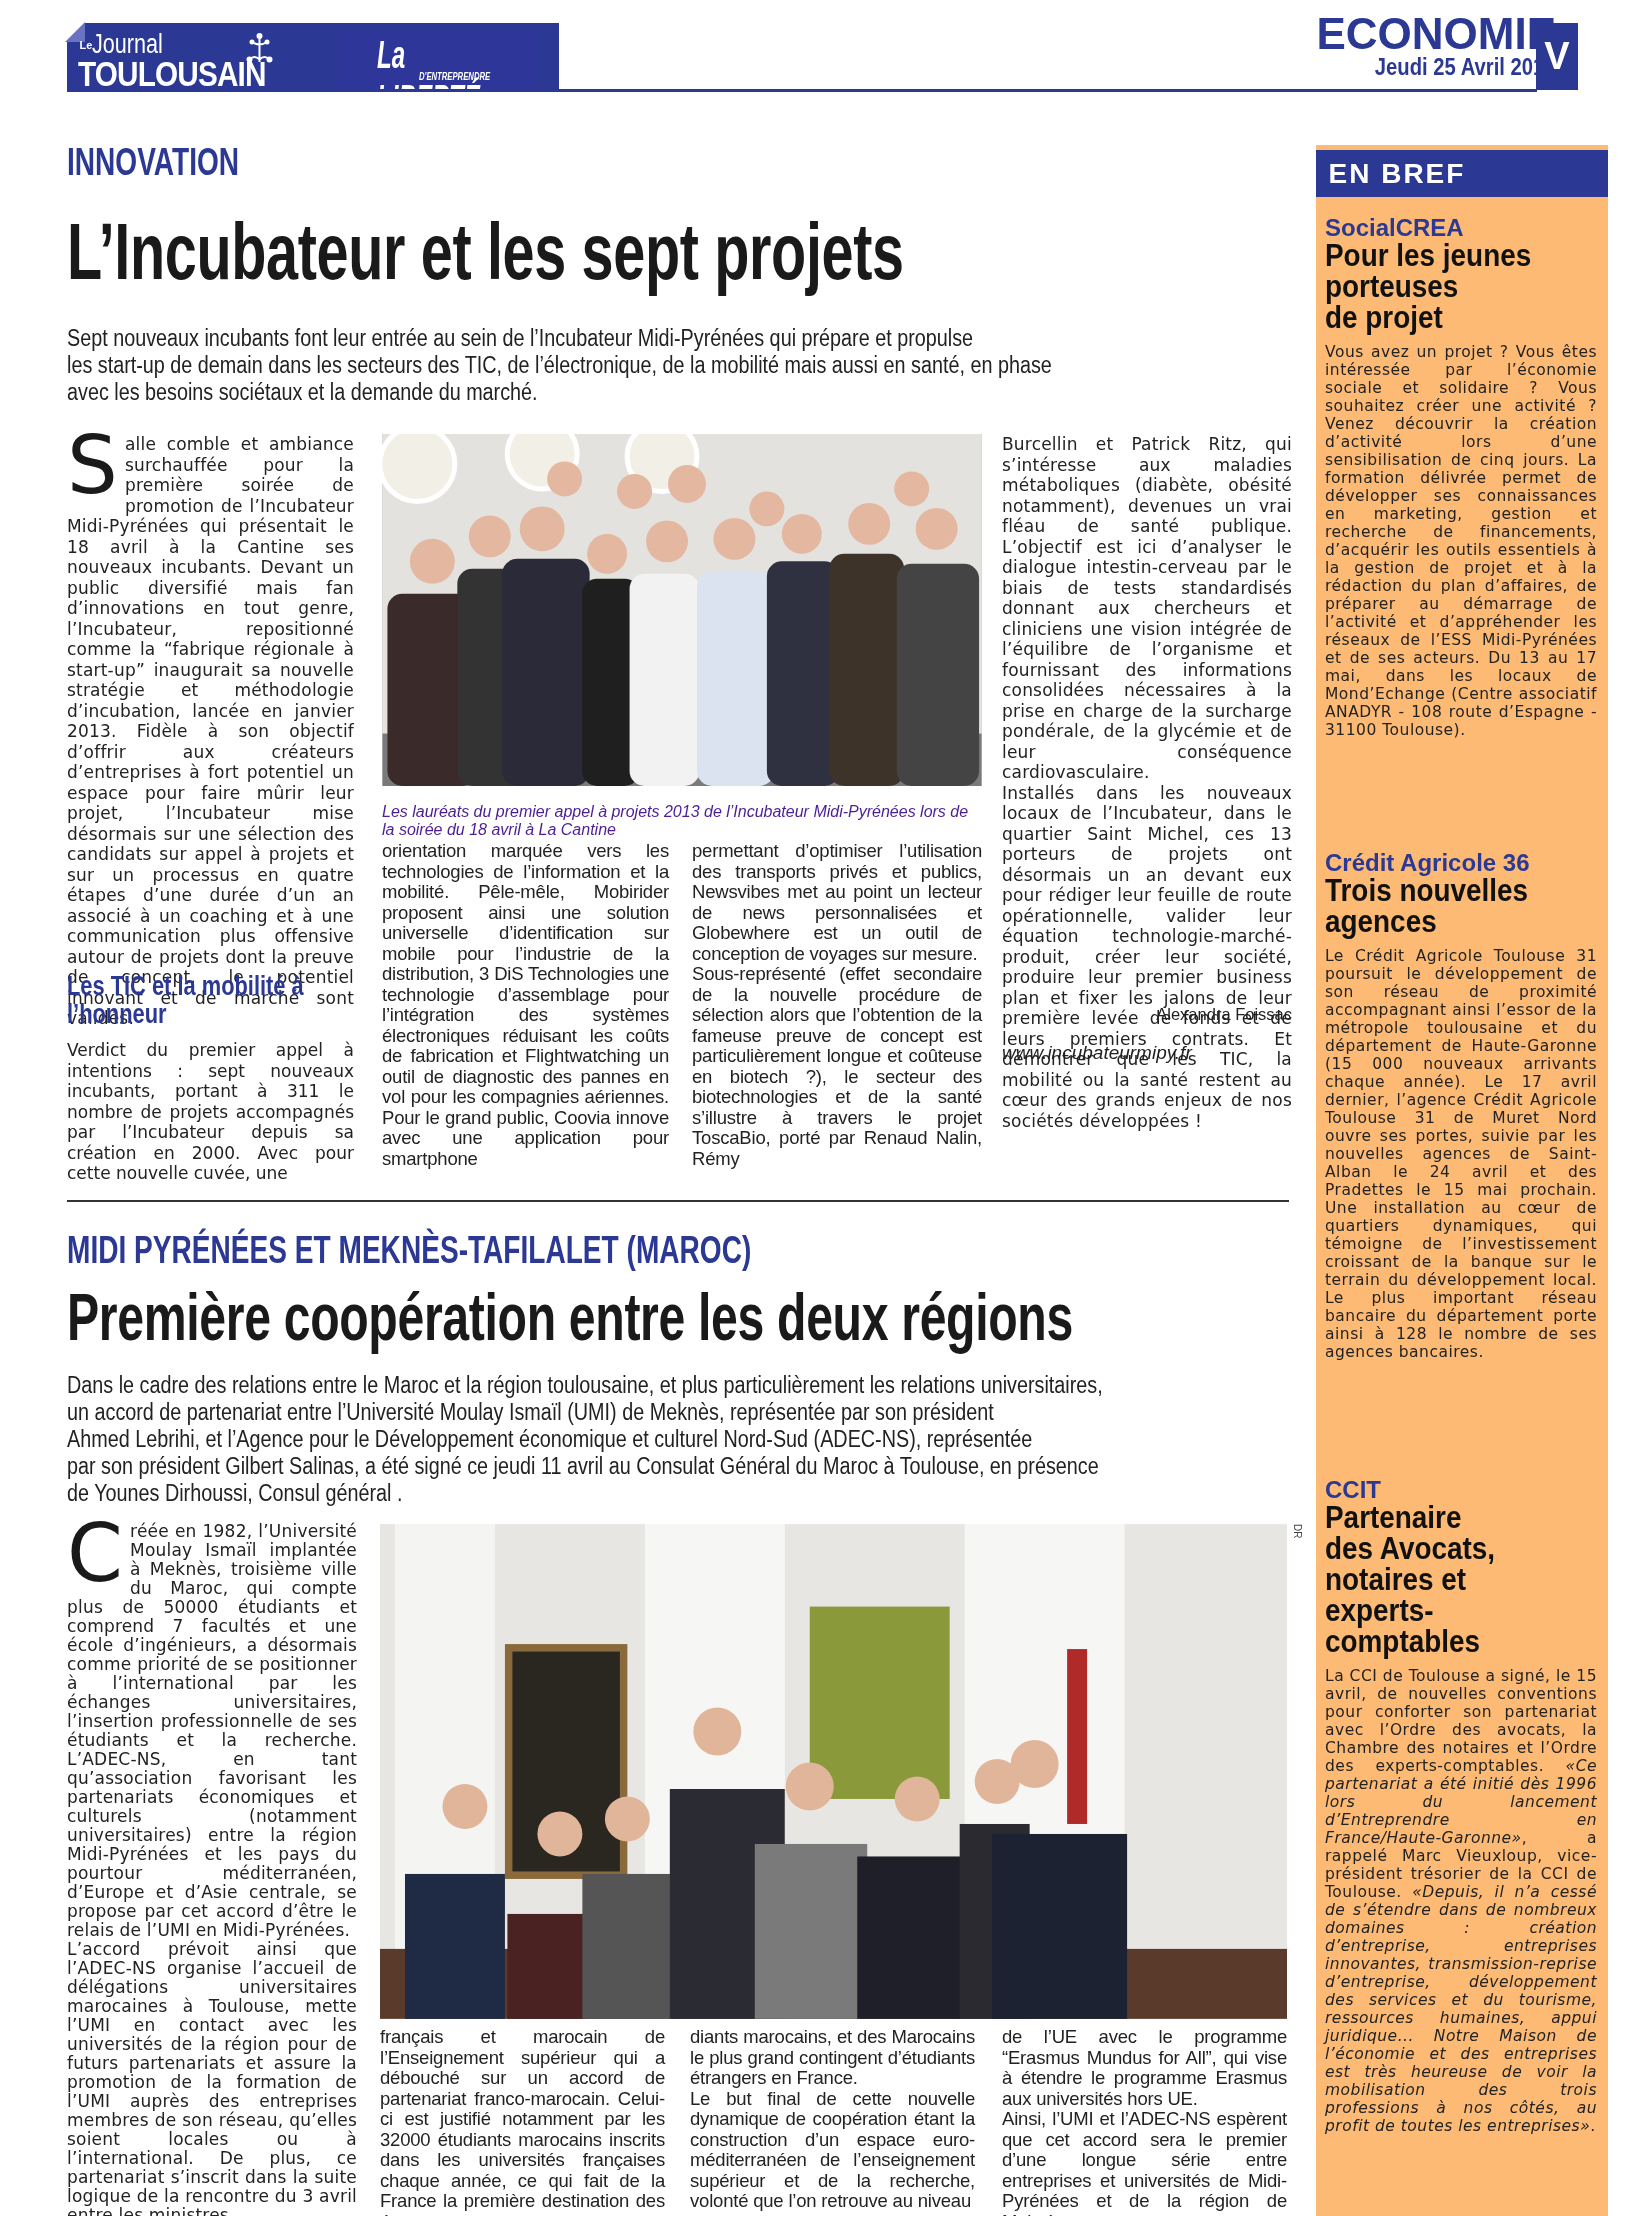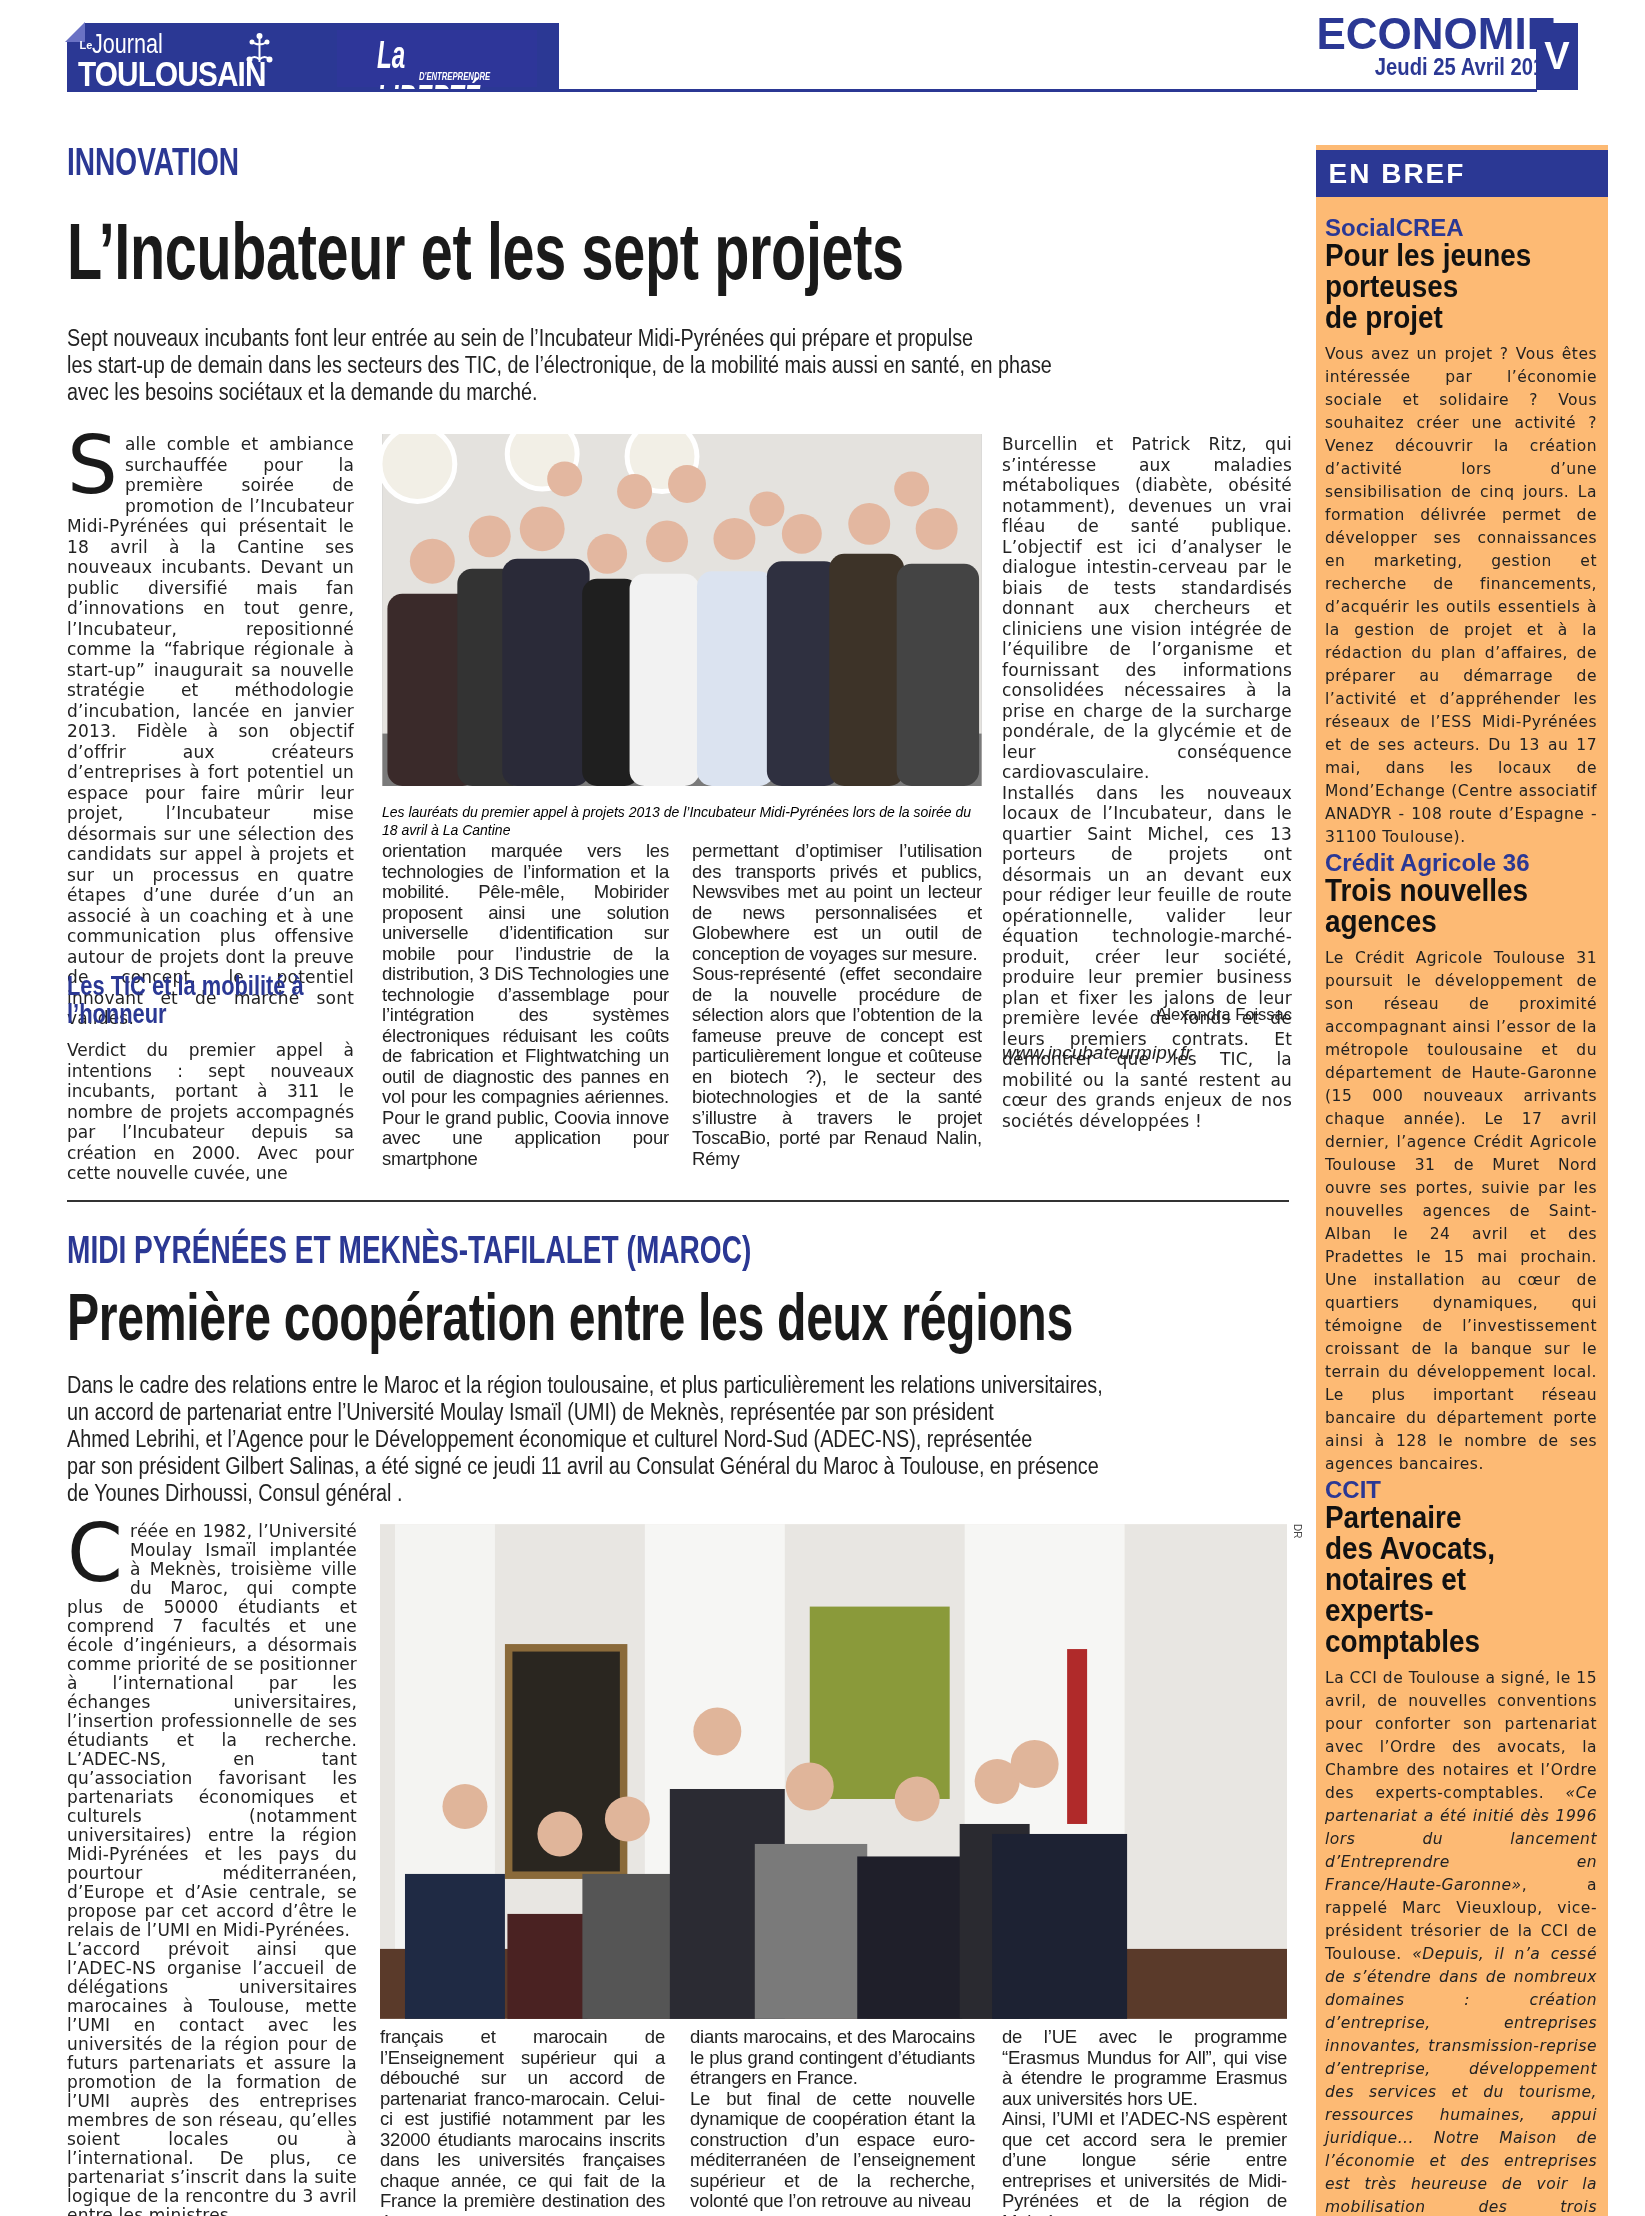--- a/index.html
+++ b/index.html
@@ -27,33 +27,33 @@
 
   
   .kicker { color: #2b3894; font-weight: bold; font-family: "Liberation Sans", sans-serif; transform: scaleX(0.72); transform-origin: left; white-space: nowrap; }
   .headline { color: #1a1a1a; font-weight: bold; transform: scaleX(0.72); transform-origin: left; white-space: nowrap; letter-spacing: -0.5px; }
   .chapo { font-family: "Liberation Sans", sans-serif; color:#222; font-size: 23px; line-height: 27px; transform: scaleX(0.86); transform-origin: left; width: 1500px; }
   .col { font-size: 17px; line-height: 20.5px; text-align: justify; color:#222; font-family: "DejaVu Sans", sans-serif; letter-spacing: 0.2px; }
   .col.narrow { font-family: "Liberation Sans", sans-serif; font-size: 18.5px; letter-spacing: -0.2px; }
   .col p { margin: 0; }
   .dropcap { float:left; font-size: 80px; line-height: 60px; margin: 2px 7px 0 0; font-family: "DejaVu Sans", sans-serif; color:#1a1a1a; }
   .subhead { color:#2b3894; font-weight:bold; font-size: 28px; line-height: 28px; transform: scaleX(0.78); transform-origin:left; white-space: nowrap; }
-  .caption { font-style: italic; font-size: 14px; line-height: 18px; color:#000000; }
+  .caption { font-style: italic; font-size: 16px; line-height: 18px; color:#4c1d95; }
   .sign { text-align: right; font-size: 16.5px; }
   .url { font-style: italic; font-weight: normal; text-align: left; font-size: 19px; }
 
   .photo { overflow: hidden; }
   .sep { left: 67px; top: 1200px; width: 1222px; height: 1.5px; background: #333; }
 
   
   .sidebar { left: 1316px; top: 145px; width: 292px; height: 2071px; background: #fdba74; }
   .sidebar-head { position:absolute; left:0; top:5px; width: 100%; height: 47px; background:#2b3894; color:#fff; font-size: 28px; font-weight: bold; padding-left: 12.5px; line-height: 47px; letter-spacing: 2px; }
   .sb-kicker { color:#2b3894; font-weight:bold; font-size: 24px; line-height: 25px; font-family: "Liberation Sans", sans-serif; }
   .sb-title { color:#111; font-weight:bold; font-size: 31px; line-height: 31px; font-family: "Liberation Sans", sans-serif; transform: scaleX(0.9); transform-origin:left; }
-  .sb-body { font-family: "DejaVu Sans", sans-serif; font-size: 15.5px; line-height: 23px; text-align: justify; color:#222; letter-spacing: 0.5px; }
+  .sb-body { font-family: "DejaVu Sans", sans-serif; font-size: 15.5px; line-height: 18px; text-align: justify; color:#222; letter-spacing: 0.5px; }
   .sb-body i { font-style: italic; }
 </style>
 </head>
 <body>
 
 <div class="abs masthead">
   <div class="fold"></div>
   <span class="logo-le">Le</span>
   <span class="logo-journal">Journal</span>
   <span class="logo-toulousain">TOULOUSAIN</span>

